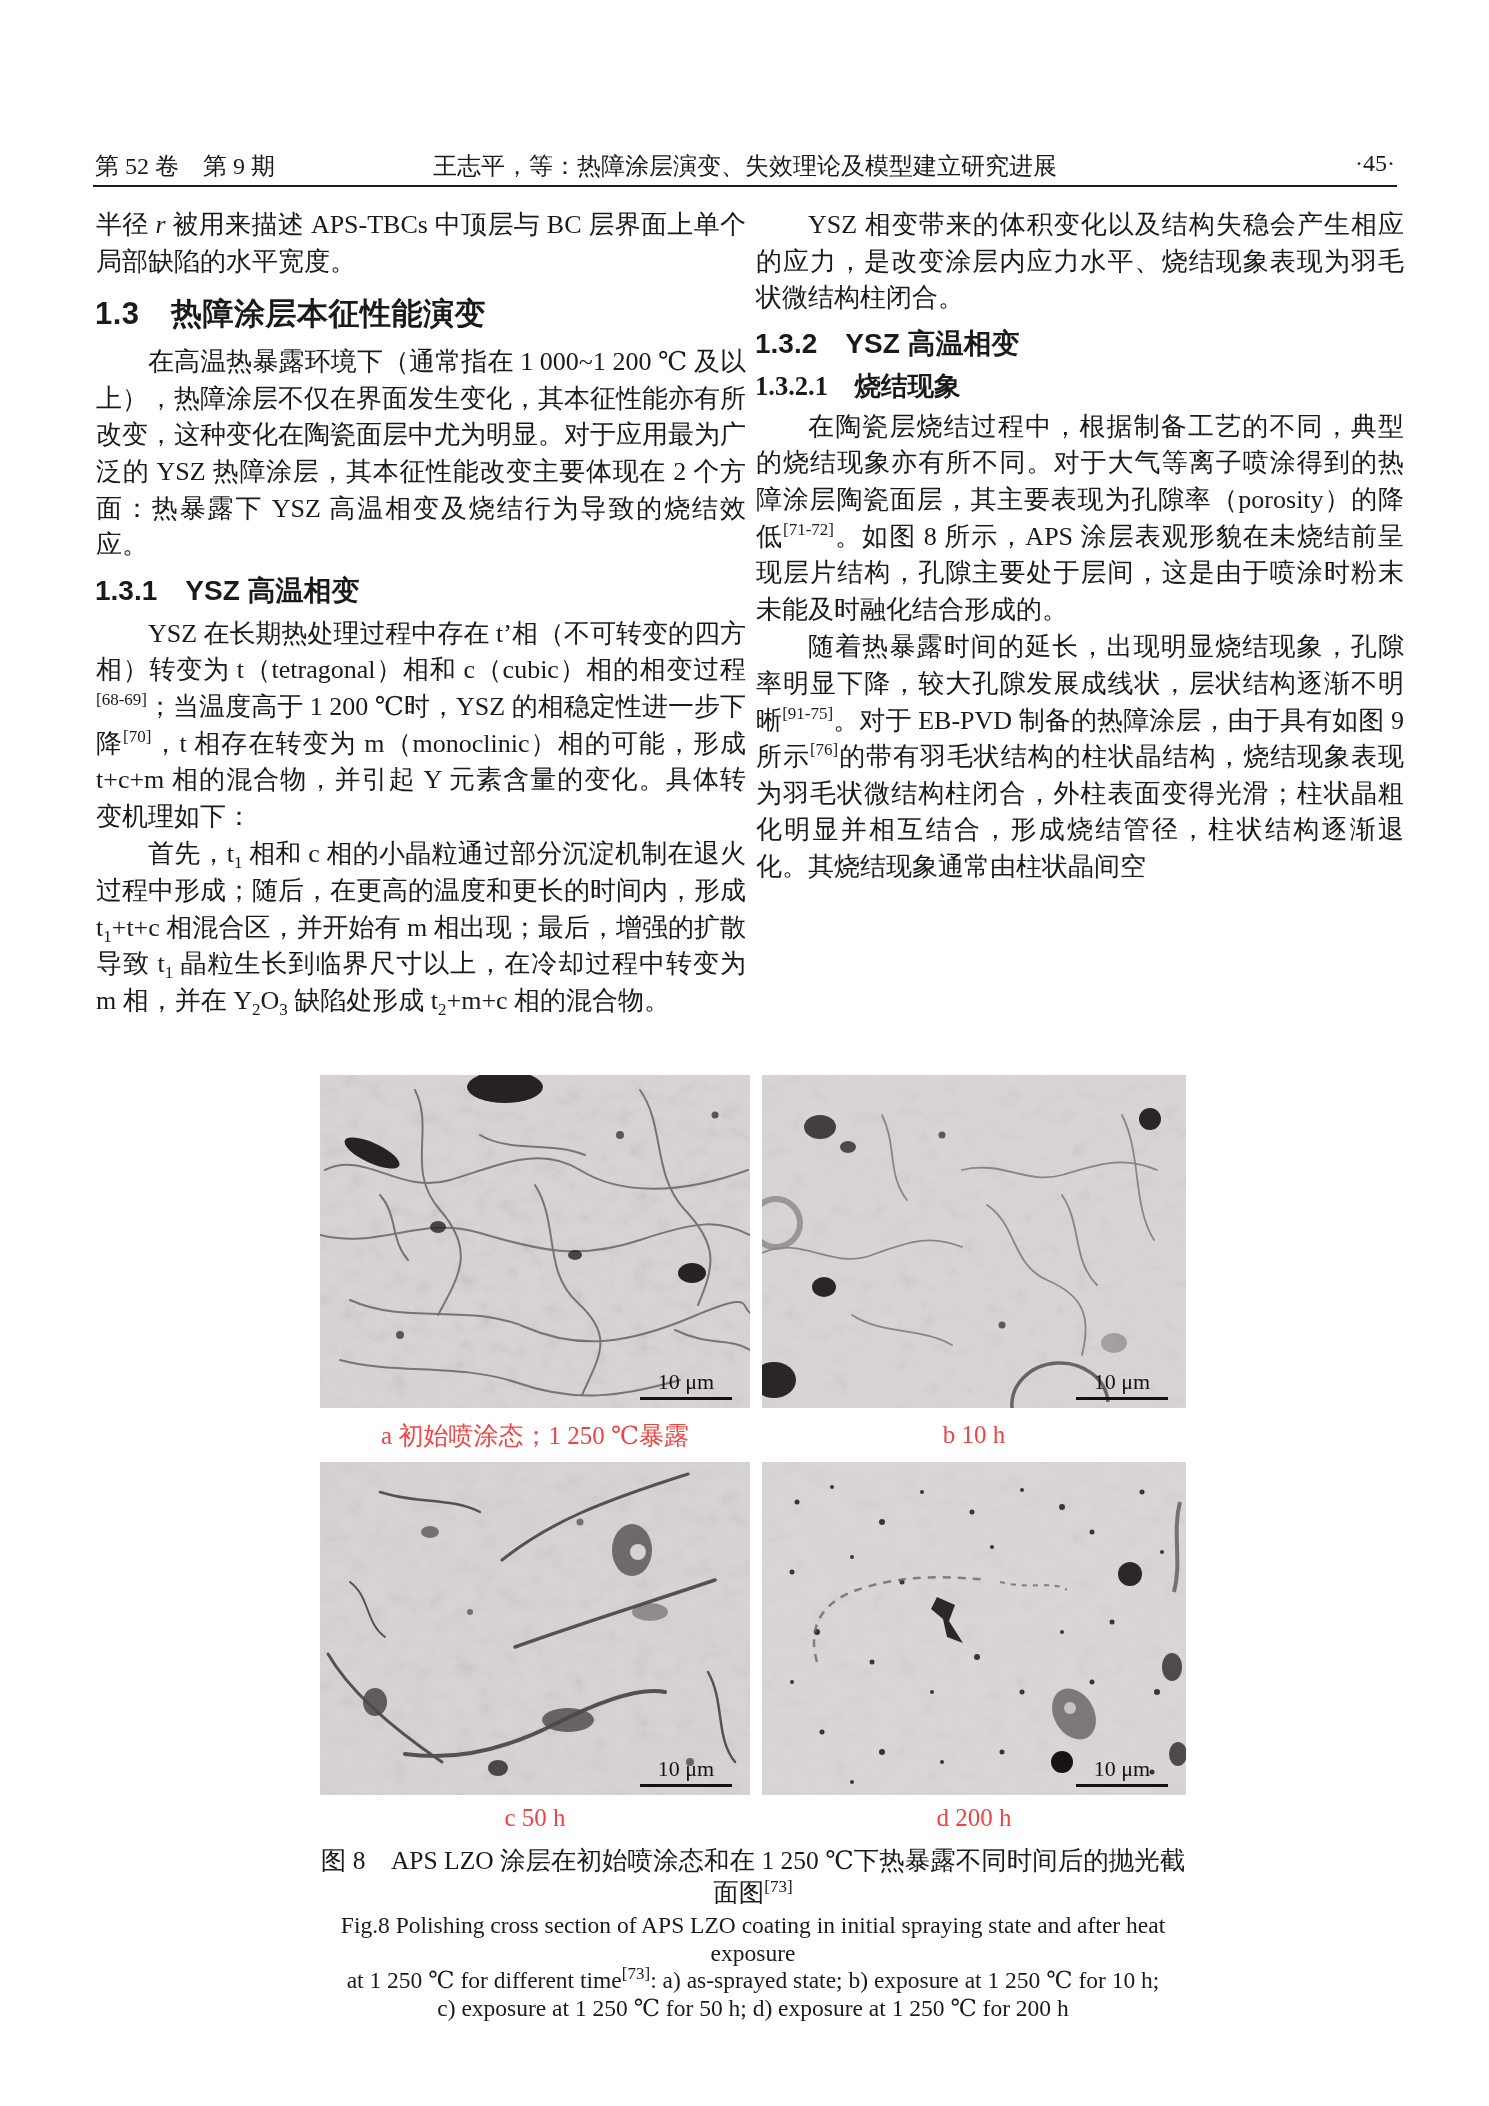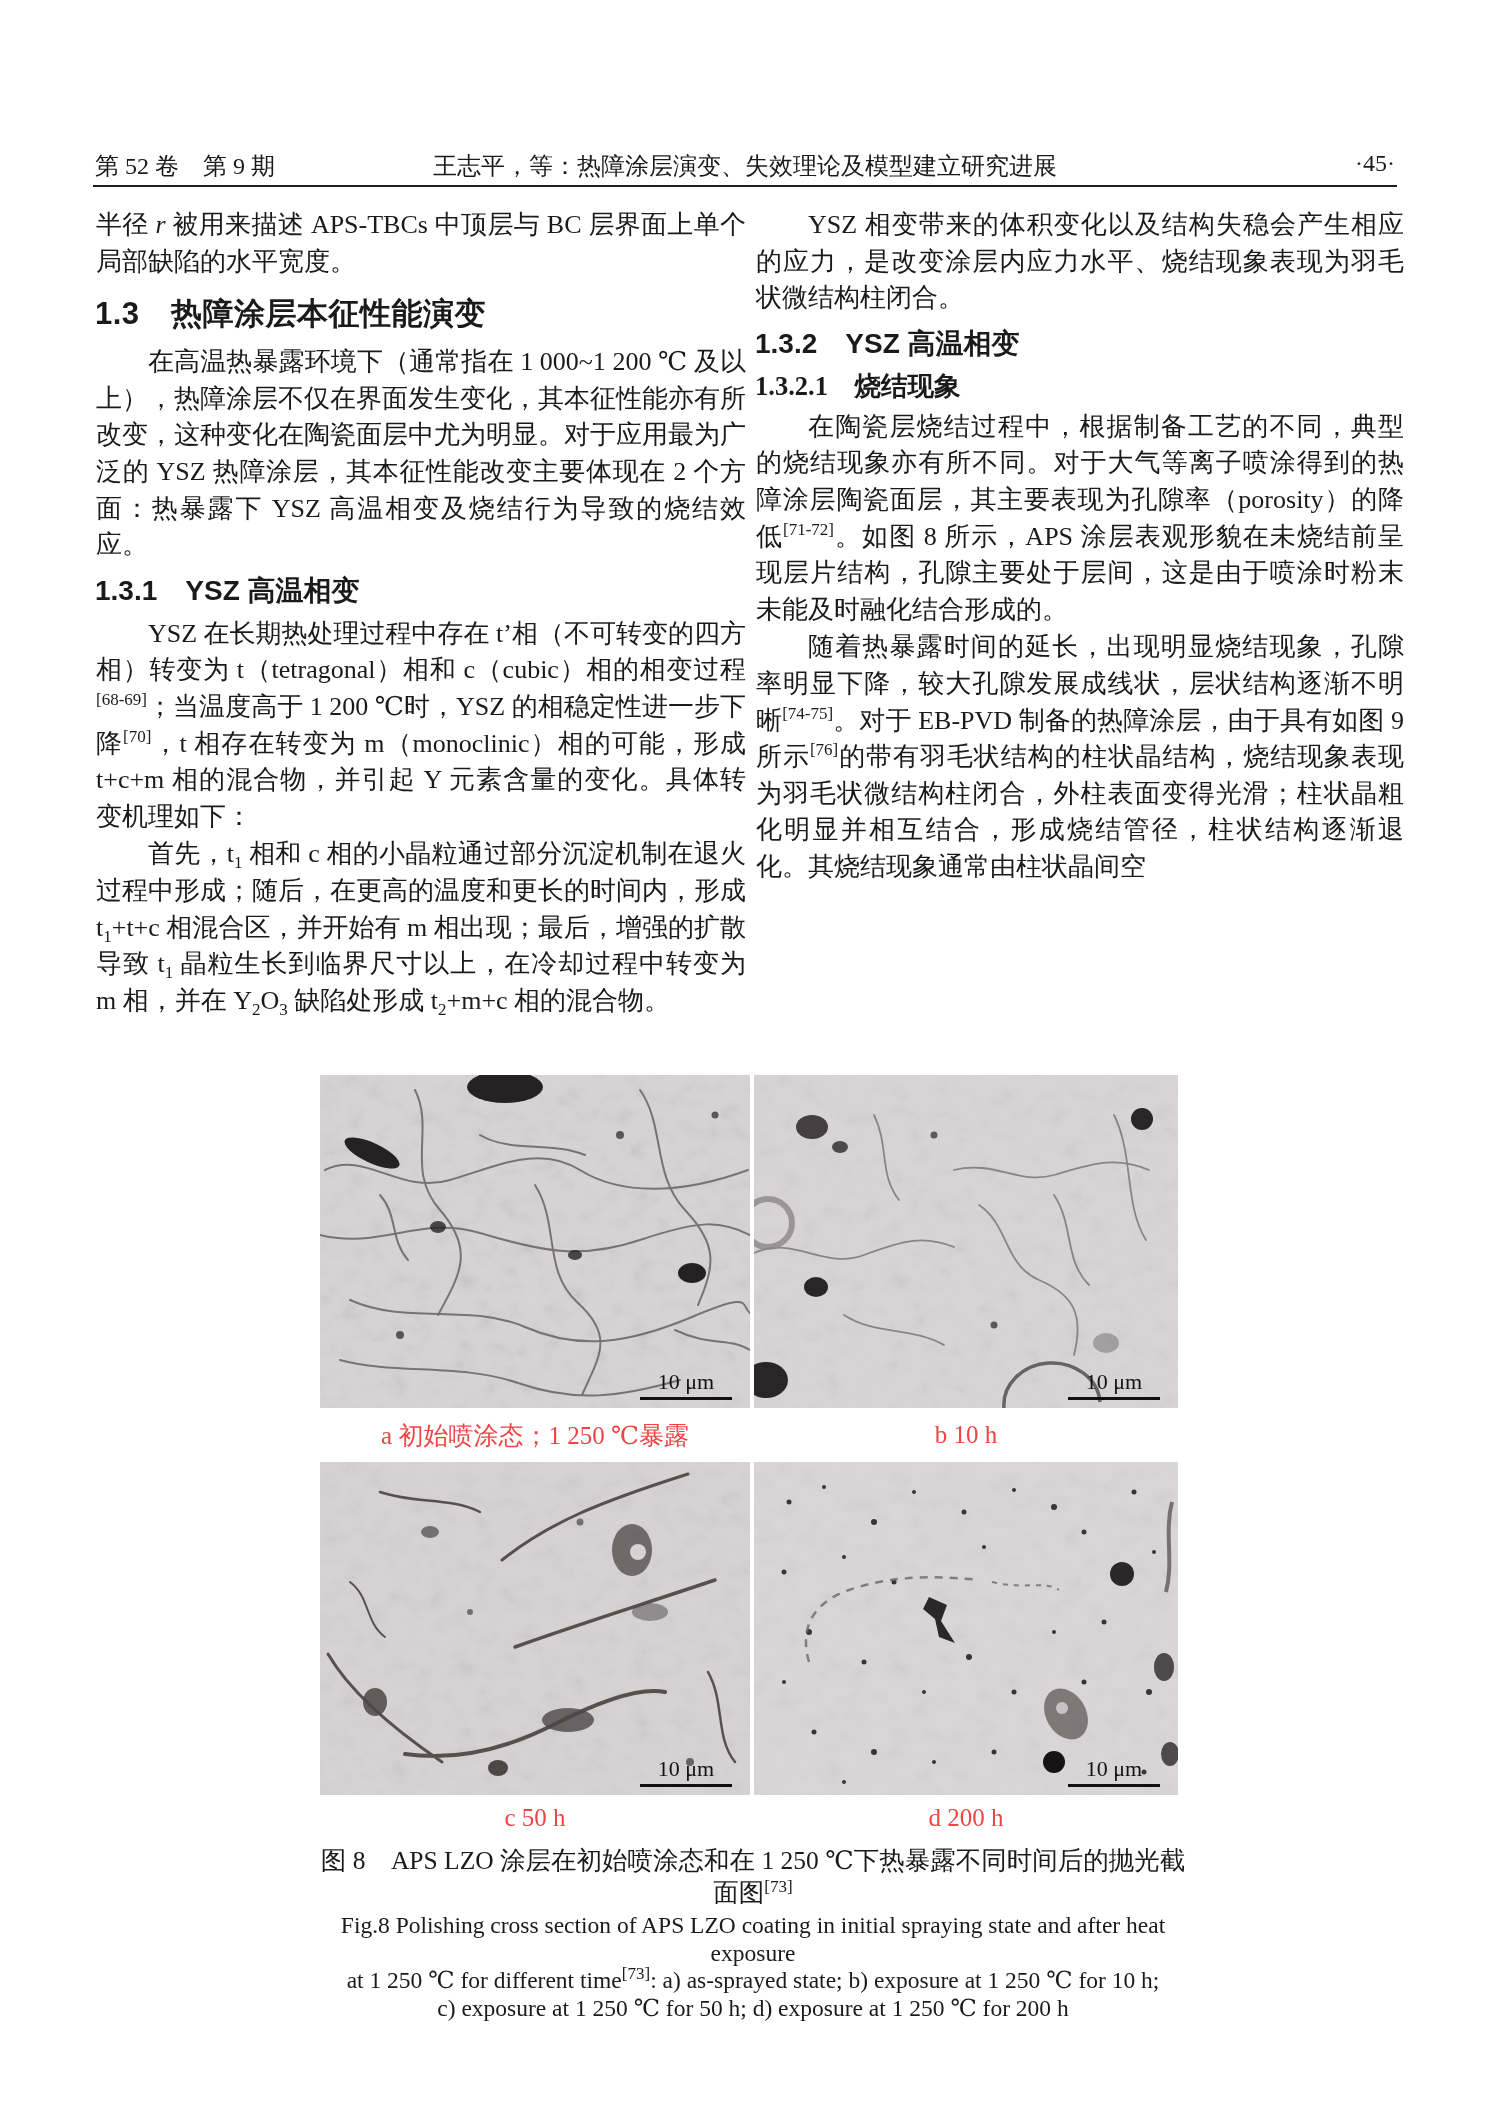--- a/index.html
+++ b/index.html
@@ -26,21 +26,21 @@
   h3.sec { font-family:"Liberation Sans","DejaVu Sans",sans-serif; font-weight:bold;
            font-size:28px; line-height:34px; margin:10px 0 8px; }
   h4.sec { font-family:"Liberation Serif","DejaVu Serif",serif; font-weight:bold;
            font-size:26.5px; line-height:34px; margin:8px 0 6px; }
   sup { font-size:17px; line-height:0; }
   sub { font-size:17px; line-height:0; }
   i   { font-style:italic; }
 
   
   .figure { position:absolute; left:320px; top:1075px; width:866px; margin:0; }
-  .fig-grid { display:grid; grid-template-columns:430px 424px; column-gap:4px;
+  .fig-grid { display:grid; grid-template-columns:430px 424px; column-gap:12px;
               grid-template-rows:333px 54px 333px 46px; }
   .panel { position:relative; background:#d8d4d5; overflow:hidden; }
   .panel svg { display:block; width:100%; height:100%; }
   .scalebar { position:absolute; right:18px; bottom:8px; width:92px; text-align:center; }
   .sb-label { font-size:22px; line-height:24px; color:#111; font-family:"Liberation Serif","DejaVu Serif",serif; }
   .sb-line  { height:3px; background:#111; margin-top:3px; }
   .panel-caption { display:flex; align-items:center; justify-content:center;
                    font-size:25px; color:#ef4444; }
   .fig-caption-zh { text-align:center; font-size:25.5px; line-height:32px; margin-top:4px; }
   .fig-caption-en { text-align:center; font-size:23.5px; line-height:27.5px; margin-top:3px; }
@@ -64,21 +64,21 @@
     <h3 class="sec">1.3.1　YSZ 高温相变</h3>
     <p class="body">YSZ 在长期热处理过程中存在 t’相（不可转变的四方相）转变为 t（tetragonal）相和 c（cubic）相的相变过程<sup>[68-69]</sup>；当温度高于 1 200 ℃时，YSZ 的相稳定性进一步下降<sup>[70]</sup>，t 相存在转变为 m（monoclinic）相的可能，形成 t+c+m 相的混合物，并引起 Y 元素含量的变化。具体转变机理如下：</p>
     <p class="body">首先，t<sub>1</sub> 相和 c 相的小晶粒通过部分沉淀机制在退火过程中形成；随后，在更高的温度和更长的时间内，形成 t<sub>1</sub>+t+c 相混合区，并开始有 m 相出现；最后，增强的扩散导致 t<sub>1</sub> 晶粒生长到临界尺寸以上，在冷却过程中转变为 m 相，并在 Y<sub>2</sub>O<sub>3</sub> 缺陷处形成 t<sub>2</sub>+m+c 相的混合物。</p>
   </section>
 
   <section class="col col-right">
     <p class="body">YSZ 相变带来的体积变化以及结构失稳会产生相应的应力，是改变涂层内应力水平、烧结现象表现为羽毛状微结构柱闭合。</p>
     <h3 class="sec">1.3.2　YSZ 高温相变</h3>
     <h4 class="sec">1.3.2.1　烧结现象</h4>
     <p class="body">在陶瓷层烧结过程中，根据制备工艺的不同，典型的烧结现象亦有所不同。对于大气等离子喷涂得到的热障涂层陶瓷面层，其主要表现为孔隙率（porosity）的降低<sup>[71-72]</sup>。如图 8 所示，APS 涂层表观形貌在未烧结前呈现层片结构，孔隙主要处于层间，这是由于喷涂时粉末未能及时融化结合形成的。</p>
-    <p class="body">随着热暴露时间的延长，出现明显烧结现象，孔隙率明显下降，较大孔隙发展成线状，层状结构逐渐不明晰<sup>[74-75]</sup>。对于 EB-PVD 制备的热障涂层，由于具有如图 9 所示<sup>[76]</sup>的带有羽毛状结构的柱状晶结构，烧结现象表现为羽毛状微结构柱闭合，外柱表面变得光滑；柱状晶粗化明显并相互结合，形成烧结管径，柱状结构逐渐退化。其烧结现象通常由柱状晶间空</p>
+    <p class="body">随着热暴露时间的延长，出现明显烧结现象，孔隙率明显下降，较大孔隙发展成线状，层状结构逐渐不明晰<sup>[91-75]</sup>。对于 EB-PVD 制备的热障涂层，由于具有如图 9 所示<sup>[76]</sup>的带有羽毛状结构的柱状晶结构，烧结现象表现为羽毛状微结构柱闭合，外柱表面变得光滑；柱状晶粗化明显并相互结合，形成烧结管径，柱状结构逐渐退化。其烧结现象通常由柱状晶间空</p>
   </section>
 
   <svg width="0" height="0" style="position:absolute" aria-hidden="true">
     <defs>
       <filter id="mtex" x="0" y="0" width="100%" height="100%">
         <feTurbulence type="fractalNoise" baseFrequency="0.045 0.06" numOctaves="4" seed="8" result="t"></feTurbulence>
         <feColorMatrix in="t" type="luminanceToAlpha" result="a"></feColorMatrix>
         <feComponentTransfer in="a" result="b">
             <feFuncA type="gamma" amplitude="0.9" exponent="4.2" offset="0"></feFuncA>
           </feComponentTransfer>

